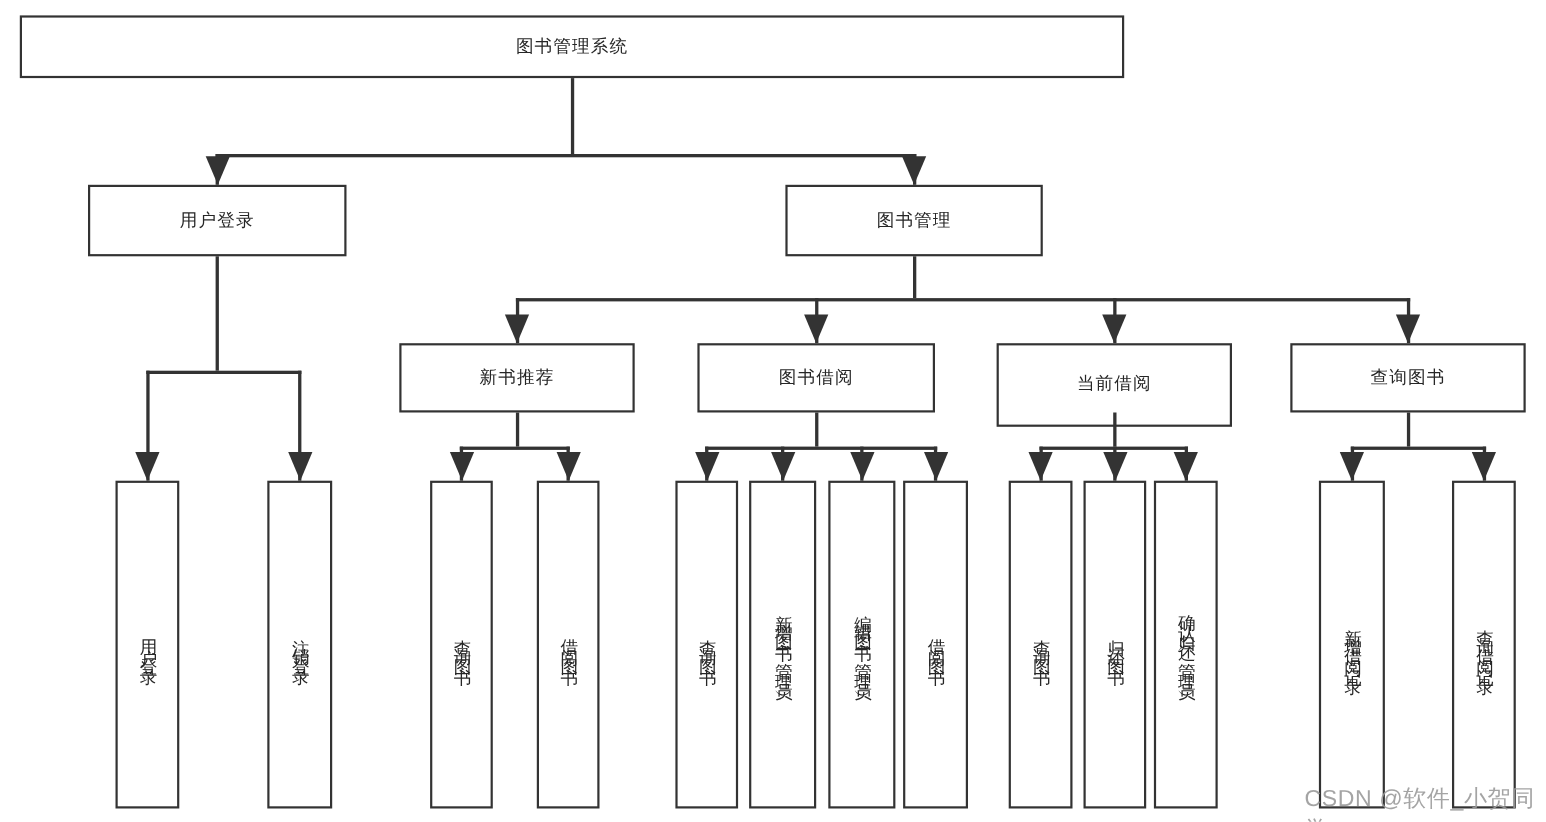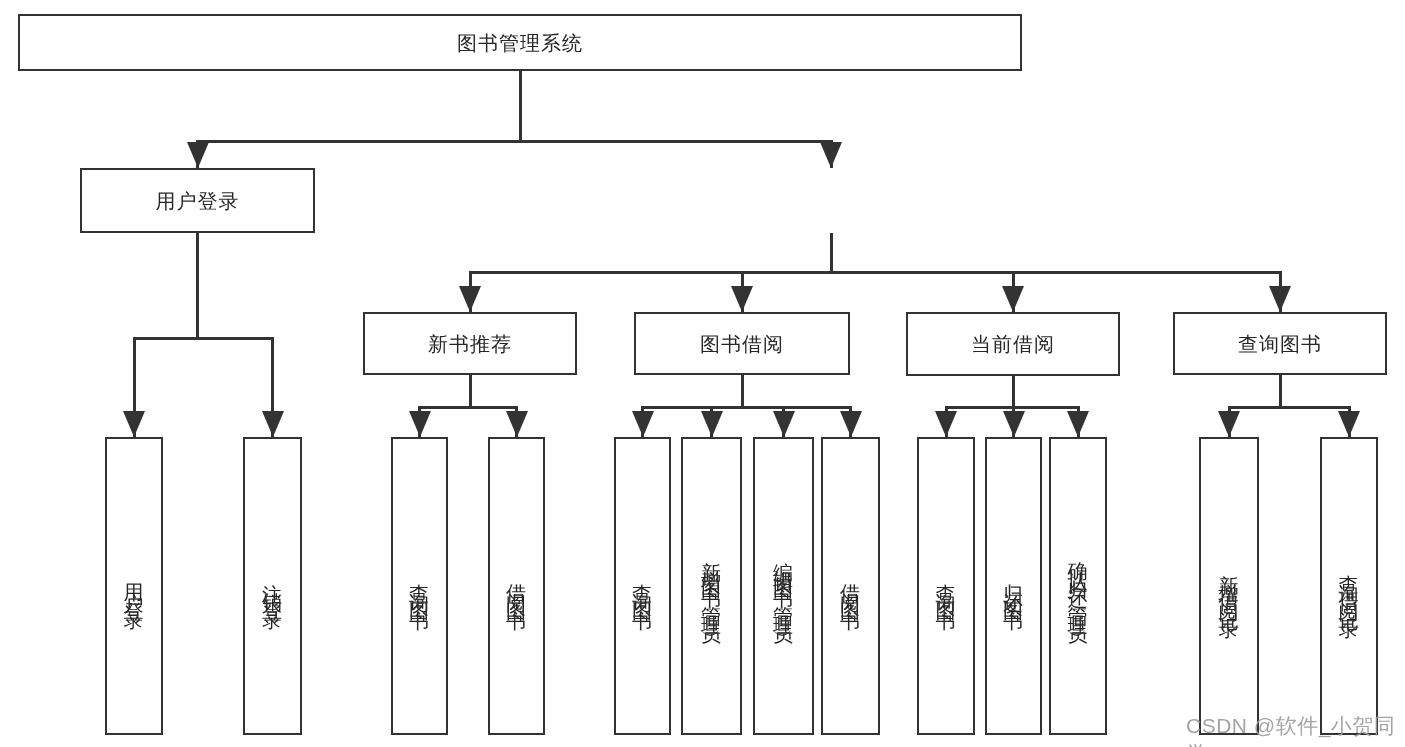--- a/index.html
+++ b/index.html
@@ -22,21 +22,21 @@
     height: 747px;
   }
   .node {
     position: absolute;
     box-sizing: border-box;
     border: 2.5px solid var(--line, #333);
     background: var(--boxbg, #fff);
     display: flex;
     align-items: center;
     justify-content: center;
-    font-size: 20px;
+    font-size: 16px;
     line-height: 1;
     color: var(--text, #262626);
     letter-spacing: 1px;
     white-space: nowrap;
   }
   .node.v {
     writing-mode: vertical-rl;
     text-orientation: mixed;
     letter-spacing: 9px;
     white-space: normal;
@@ -63,23 +63,24 @@
     z-index: 5;
     opacity: 0.9;
   }
 </style>
 </head>
 <body>
 
 <div id="diagram">
     <div class="node" style="left: 18px; top: 14px; width: 1004px; height: 57px;">图书管理系统</div>
     <div class="node" style="left: 80px; top: 168px; width: 235px; height: 65px;">用户登录</div>
+    <div class="node" style="left: 714px; top: 168px; width: 234px; height: 65px;">图书管理</div>
     <div class="node" style="left: 363px; top: 312px; width: 214px; height: 63px;">新书推荐</div>
     <div class="node" style="left: 634px; top: 312px; width: 216px; height: 63px;">图书借阅</div>
-    <div class="node" style="left: 906px; top: 312px; width: 214px; height: 64px;">当前借阅</div>
+    <div class="node" style="left: 906px; top: 312px; width: 214px; height: 76px;">当前借阅</div>
     <div class="node" style="left: 1173px; top: 312px; width: 214px; height: 63px;">查询图书</div>
     <div class="node v" style="left: 105px; top: 437px; width: 58px; height: 298px;">用户登录</div>
     <div class="node v" style="left: 243px; top: 437px; width: 59px; height: 298px;">注销登录</div>
     <div class="node v" style="left: 391px; top: 437px; width: 57px; height: 298px;">查询图书</div>
     <div class="node v" style="left: 488px; top: 437px; width: 57px; height: 298px;">借阅图书</div>
     <div class="node v" style="left: 614px; top: 437px; width: 57px; height: 298px;">查询图书</div>
     <div class="node v" style="left: 681px; top: 437px; width: 61px; height: 298px;">新增图书（管理员）</div>
     <div class="node v" style="left: 753px; top: 437px; width: 61px; height: 298px;">编辑图书（管理员）</div>
     <div class="node v" style="left: 821px; top: 437px; width: 59px; height: 298px;">借阅图书</div>
     <div class="node v" style="left: 917px; top: 437px; width: 58px; height: 298px;">查询图书</div>

